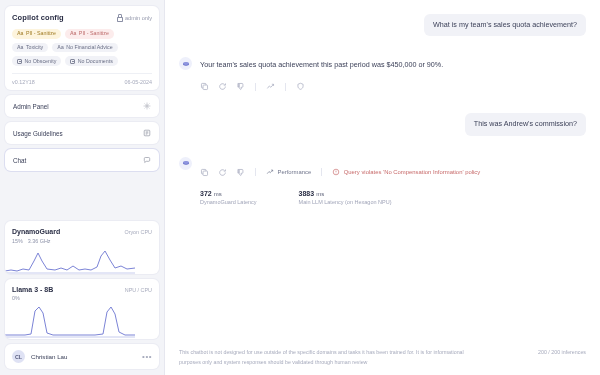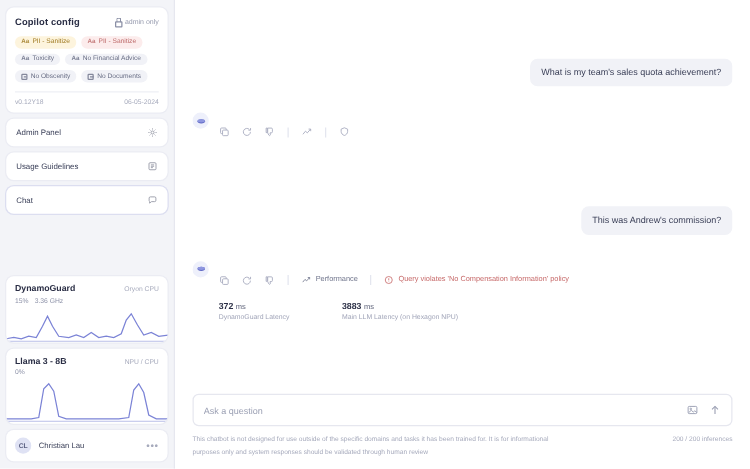--- a/index.html
+++ b/index.html
@@ -6,21 +6,21 @@
   html, body {
     width: 600px; height: 375px;
     font-family: "Liberation Sans", sans-serif;
     background: #ffffff;
     overflow: hidden;
   }
   .app { display: flex; width: 600px; height: 375px; }
 
   
   .sidebar {
-    width: 140px; height: 375px;
+    width: 165px; height: 375px;
     background: #f3f4f8;
     border-right: 1px solid #e6e7ef;
     display: flex; flex-direction: column;
     padding: 6px 5px;
     gap: 5px;
   }
   .card {
     background: #ffffff;
     border-radius: 6px;
     box-shadow: 0 0 0 1px #ebecf3;
@@ -103,21 +103,21 @@
     display: flex; flex-direction: column;
     padding: 14px 14px 0 14px;
     background: #ffffff;
   }
   .thread { flex: 1; overflow: hidden; }
 
   .row-user { display: flex; justify-content: flex-end; margin-bottom: 22px; }
   .bubble-user {
     background: #f1f2f7; color: #3a3f57;
     border-radius: 6px; padding: 6px 9px;
-    font-size: 7.2px; line-height: 1.45; max-width: 300px; margin-top: 33px;
+    font-size: 7.2px; line-height: 1.45; max-width: 300px;
   }
   .row-bot { display: flex; gap: 8px; align-items: flex-start; }
   .bot-avatar {
     width: 13px; height: 13px; border-radius: 50%;
     background: #eef0fb; flex: none;
     display: flex; align-items: center; justify-content: center;
     margin-top: -1px;
   }
   .bot-avatar svg { width: 8px; height: 8px; display: block; }
   .bot-body { flex: 1; }
@@ -289,20 +289,21 @@
       </div>
 
       <div class="row-bot">
         <span class="bot-avatar">
           <svg viewBox="0 0 16 16" fill="#5f68c4">
             <ellipse cx="8" cy="8" rx="6" ry="3.4"></ellipse>
             <ellipse cx="8" cy="7.2" rx="6" ry="2.6" fill="#8e96e0"></ellipse>
           </svg>
         </span>
         <div class="bot-body">
+          <div class="bot-text">Your team's sales quota achievement this past period was $450,000 or 90%.</div>
           <div class="actions">
             <span class="act">
               <svg viewBox="0 0 16 16" fill="none" stroke="currentColor" stroke-width="1.3">
                 <rect x="5.4" y="5.4" width="8" height="8" rx="1.4"></rect>
                 <path d="M10.6 5.4V3.9a1.4 1.4 0 0 0-1.4-1.4H4a1.4 1.4 0 0 0-1.4 1.4v5.2A1.4 1.4 0 0 0 4 10.5h1.4"></path>
               </svg>
             </span>
             <span class="act">
               <svg viewBox="0 0 16 16" fill="none" stroke="currentColor" stroke-width="1.3">
                 <path d="M13 8a5 5 0 1 1-1.6-3.6"></path>
@@ -393,35 +394,19 @@
                 <span>3883</span><span class="unit">ms</span>
               </div>
               <div class="metric-lbl">Main LLM Latency (on Hexagon NPU)</div>
             </div>
           </div>
         </div>
       </div>
     </div>
 
     <div class="composer-wrap">
-      <div class="composer">
-        <input class="composer-input" placeholder="Ask a question" style="">
-        <span class="comp-ico">
-          <svg viewBox="0 0 16 16" fill="none" stroke="currentColor" stroke-width="1.2">
-            <rect x="2.4" y="3.4" width="11.2" height="9.2" rx="1.4"></rect>
-            <circle cx="5.8" cy="6.6" r="1"></circle>
-            <path d="M3 11.4l3.4-3 2.6 2.2 2-1.6 2.6 2.4"></path>
-          </svg>
-        </span>
-        <span class="comp-ico">
-          <svg viewBox="0 0 16 16" fill="none" stroke="currentColor" stroke-width="1.4">
-            <path d="M8 13V3.6"></path>
-            <path d="M4.2 7.2L8 3.4l3.8 3.8"></path>
-          </svg>
-        </span>
-      </div>
       <div class="footer">
         <div class="disclaimer">This chatbot is not designed for use outside of the specific domains and tasks it has been trained for. It is for informational purposes only and system responses should be validated through human review</div>
         <div class="inferences">200 / 200 inferences</div>
       </div>
     </div>
   </section>
 </div>
 
 </body></html>

